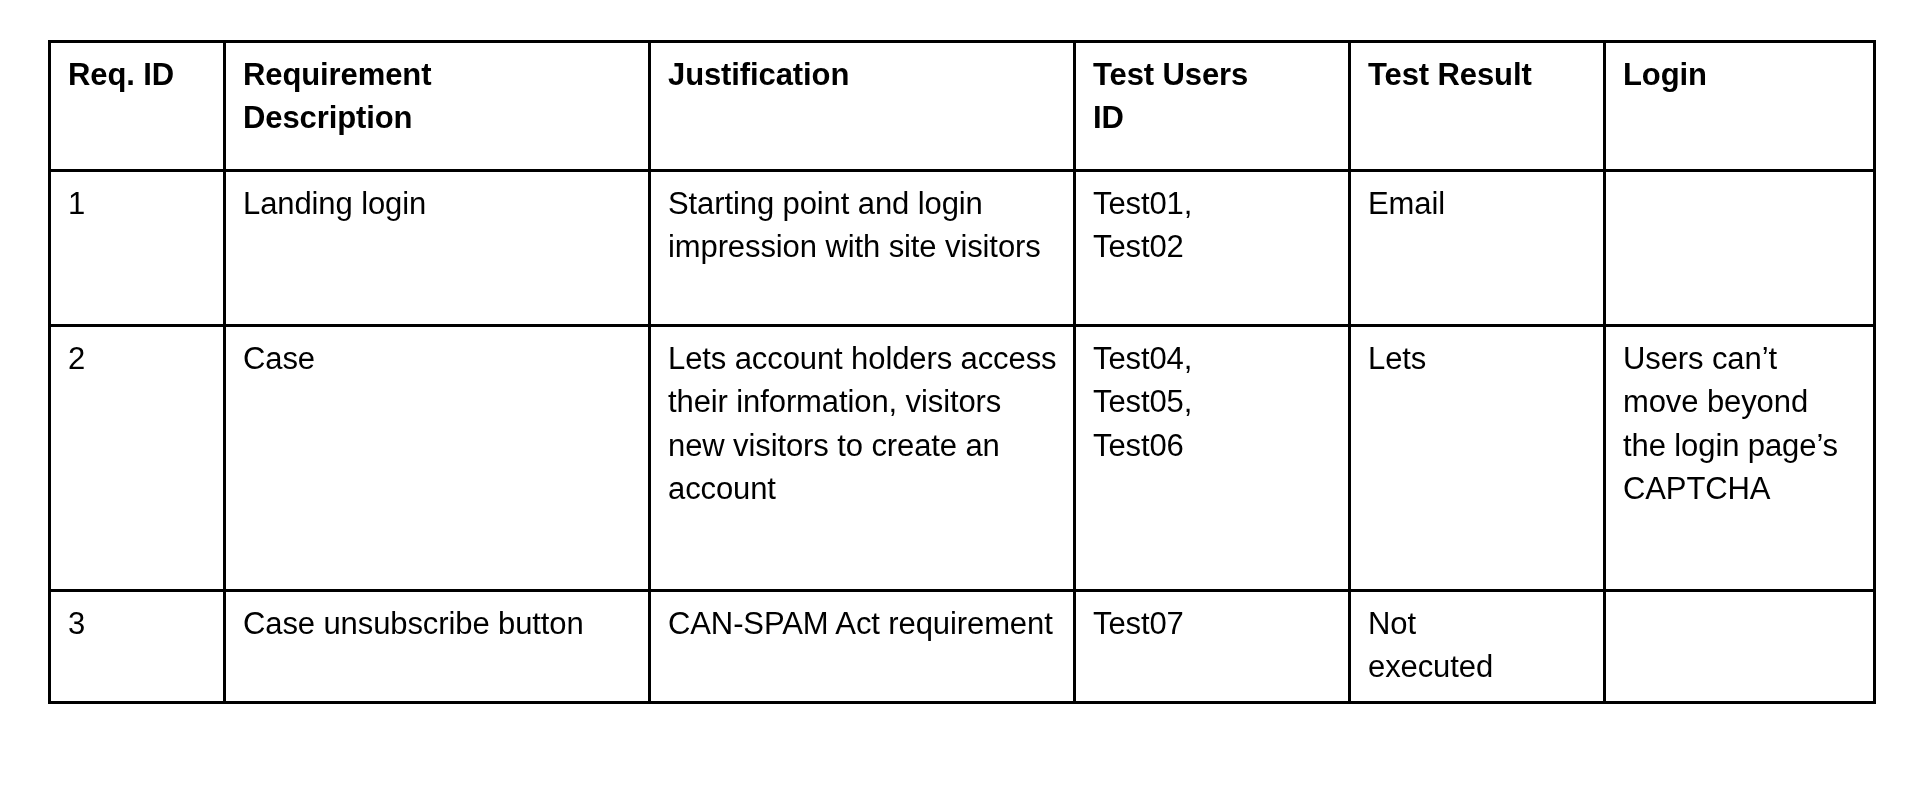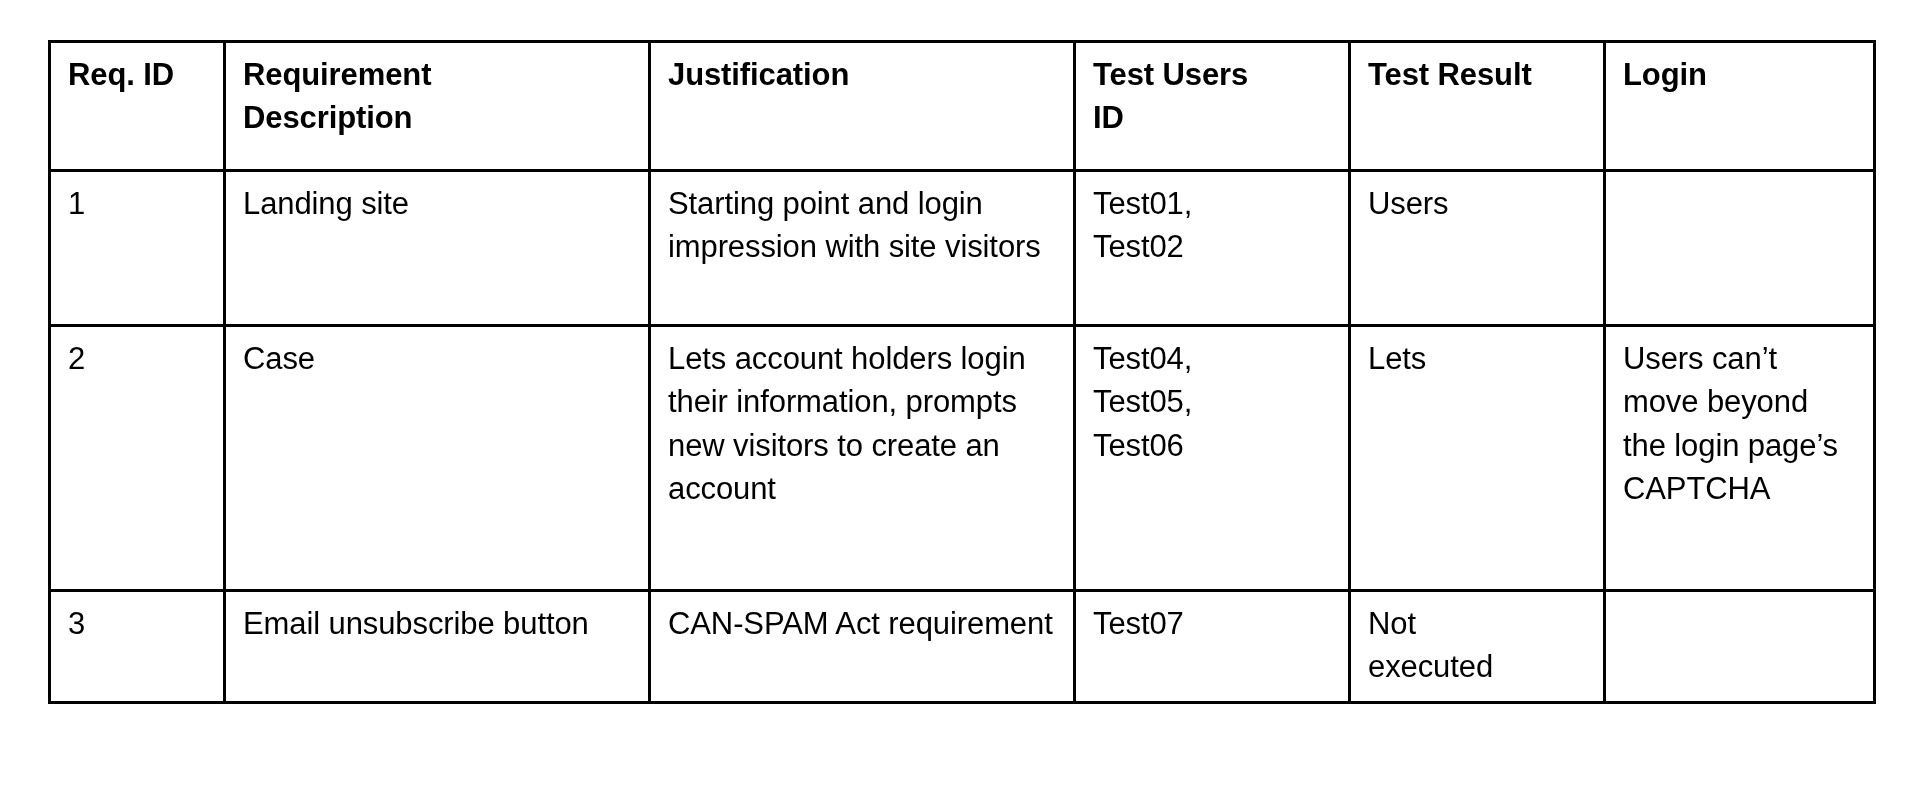--- a/index.html
+++ b/index.html
@@ -110,66 +110,66 @@
         </th>
       </tr>
     </thead>
 
     <tbody>
       <tr class="row-1">
         <td>
           <span class="cell-text">1</span>
         </td>
         <td>
-          <span class="cell-text">Landing site</span>
+          <span class="cell-text">Landing login</span>
         </td>
         <td>
           <span class="cell-text">Starting point and login impression with site visitors</span>
         </td>
         <td>
           <span class="cell-text">Test01,
 Test02</span>
         </td>
         <td>
-          <span class="cell-text">Users</span>
+          <span class="cell-text">Email</span>
         </td>
         <td>
           <span class="cell-text"></span>
         </td>
       </tr>
 
       <tr class="row-2">
         <td>
           <span class="cell-text">2</span>
         </td>
         <td>
           <span class="cell-text">Case</span>
         </td>
         <td>
-          <span class="cell-text">Lets account holders login their information, prompts new visitors to create an account</span>
+          <span class="cell-text">Lets account holders access their information, visitors new visitors to create an account</span>
         </td>
         <td>
           <span class="cell-text">Test04,
 Test05,
 Test06</span>
         </td>
         <td>
           <span class="cell-text">Lets</span>
         </td>
         <td>
           <span class="cell-text">Users can’t move beyond the login page’s CAPTCHA</span>
         </td>
       </tr>
 
       <tr class="row-3">
         <td>
           <span class="cell-text">3</span>
         </td>
         <td>
-          <span class="cell-text">Email unsubscribe button</span>
+          <span class="cell-text">Case unsubscribe button</span>
         </td>
         <td>
           <span class="cell-text">CAN-SPAM Act requirement</span>
         </td>
         <td>
           <span class="cell-text">Test07</span>
         </td>
         <td>
           <span class="cell-text">Not
 executed</span>

